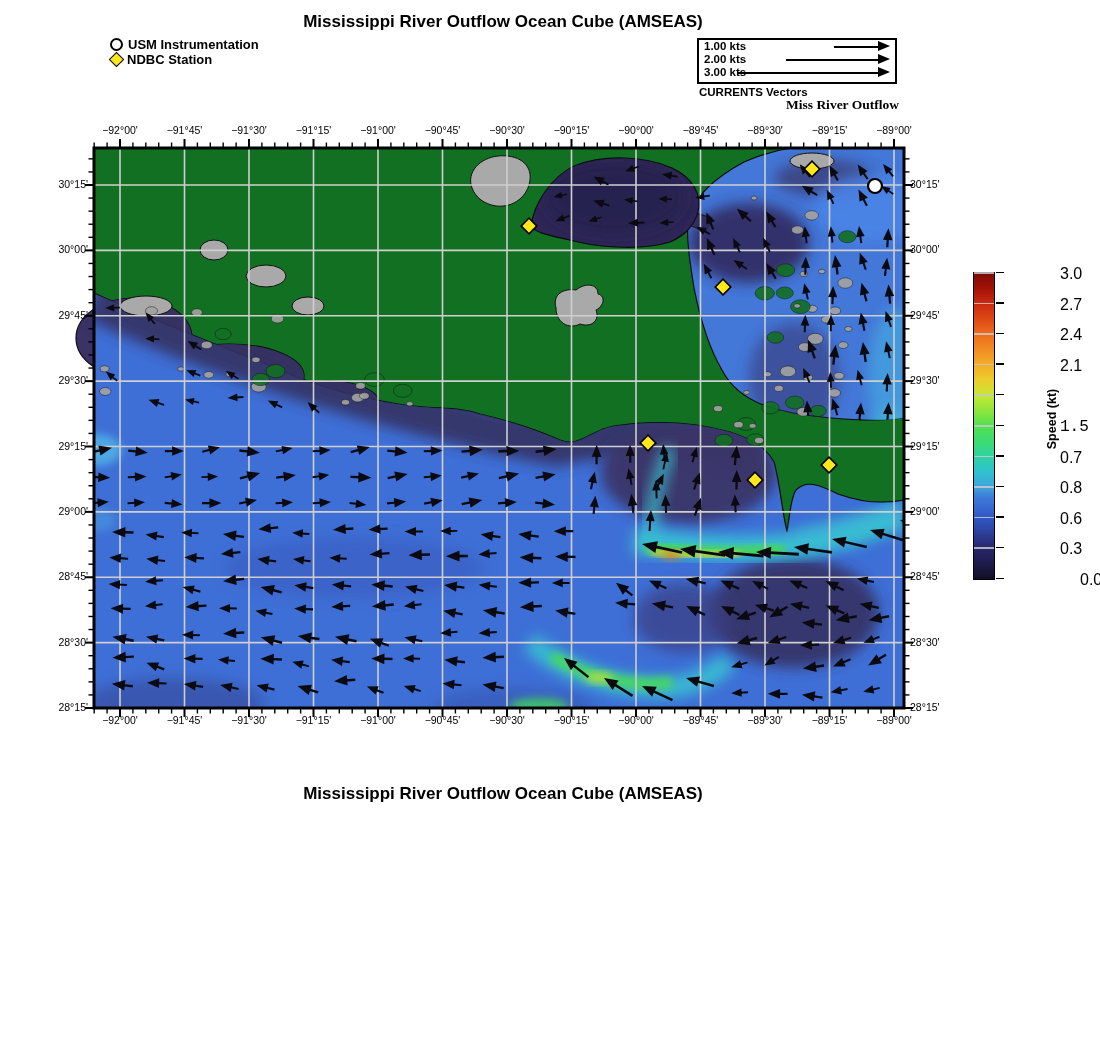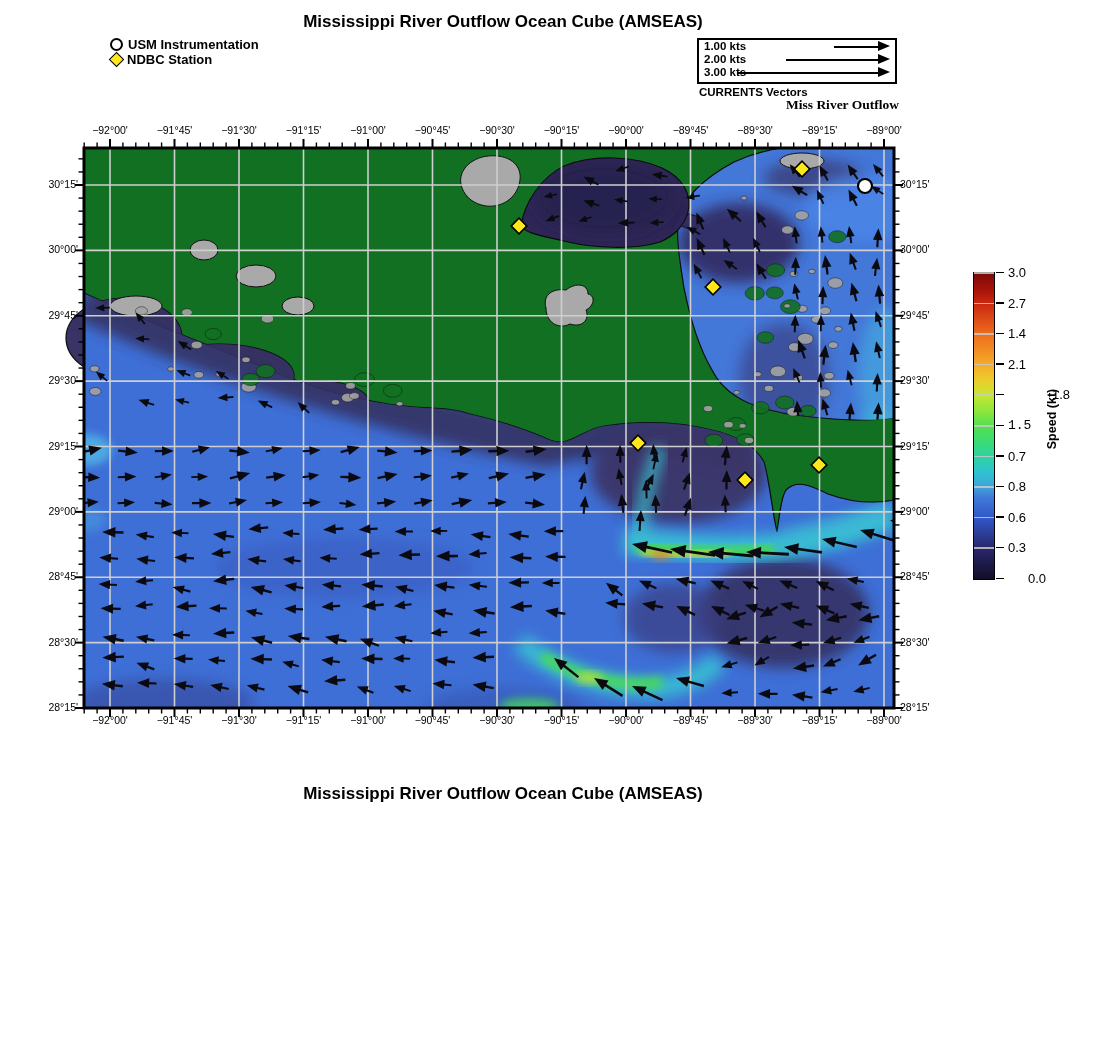--- a/index.html
+++ b/index.html
@@ -14,29 +14,29 @@
   .diamond-icon{width:9px;height:9px;border:1.5px solid #000;background:#ffe81a;transform:rotate(45deg);margin-left:1px;}
   .legend-label{font-size:13px;font-weight:bold;line-height:15px;}
   #vector-key{position:absolute;left:697px;top:38px;width:200px;height:46px;border:2.5px solid #000;background:#fff;box-sizing:border-box;}
   .vk-row{position:relative;height:13px;}
   .vk-label{position:absolute;left:5px;top:0;font-size:11.5px;font-weight:bold;line-height:13px;}
   .vk-line{position:absolute;top:6px;height:1.6px;background:#000;}
   .vk-head{position:absolute;top:1px;width:0;height:0;border-left:12px solid #000;border-top:5.5px solid transparent;border-bottom:5.5px solid transparent;}
   #vk-caption{position:absolute;left:699px;top:86px;font-size:11.5px;font-weight:bold;}
   #subtitle{position:absolute;left:98px;top:99px;width:680px;text-align:center;font-size:15.5px;font-weight:bold;font-family:"Liberation Serif",serif;}
   #outflow-label{position:absolute;left:765px;top:97px;width:155px;text-align:center;font-size:13.5px;font-weight:bold;font-family:"Liberation Serif",serif;}
-  #map-wrap{position:absolute;left:84px;top:148px;width:673px;height:560px;}
+  #map-wrap{position:absolute;left:94px;top:148px;width:673px;height:560px;}
   #map-svg{position:absolute;left:0;top:0;overflow:visible;}
   .xtick{position:absolute;width:70px;margin-left:-35px;text-align:center;font-size:10.5px;}
   .ytick-l{position:absolute;width:60px;text-align:right;font-size:10.5px;}
   .ytick-r{position:absolute;width:60px;text-align:left;font-size:10.5px;}
   #colorbar{position:absolute;left:973px;top:272px;width:20px;height:306px;border:1.5px solid #000;box-sizing:content-box;}
   .cb-innertick{position:absolute;left:0;width:20px;height:1.5px;background:#c9c9c9;opacity:.85;}
   .cb-tick{position:absolute;left:996px;width:8px;height:1.5px;background:#000;}
-  .cb-label{position:absolute;left:1008px;font-size:13px;}
+  .cb-label{position:absolute;left:1060px;font-size:16px;}
   #cb-title{position:absolute;left:1012px;top:412px;width:80px;text-align:center;font-size:12.5px;font-weight:bold;transform:rotate(-90deg);transform-origin:center;}
 </style>
 </head>
 <body>
 
 <div id="page">
 
   <div id="main-title">Mississippi River Outflow Ocean Cube (AMSEAS)</div>
 
   <div id="station-legend">
@@ -1607,21 +1607,21 @@
       <div class="cb-label" style="top: 479.2px;">0.8</div>
       <div class="cb-tick" style="top: 455.1px;"></div>
       <div class="cb-label" style="top: 448.6px;">0.7</div>
       <div class="cb-tick" style="top: 424.5px;"></div>
       <div class="cb-label" style="top: 418px; font-family: Liberation Mono, monospace;">1.5</div>
       <div class="cb-tick" style="top: 393.9px;"></div>
       <div class="cb-label" style="top: 387.4px; margin-left: 44px;">1.8</div>
       <div class="cb-tick" style="top: 363.3px;"></div>
       <div class="cb-label" style="top: 356.8px;">2.1</div>
       <div class="cb-tick" style="top: 332.7px;"></div>
-      <div class="cb-label" style="top: 326.2px;">1.4</div>
+      <div class="cb-label" style="top: 326.2px;">2.4</div>
       <div class="cb-tick" style="top: 302.1px;"></div>
       <div class="cb-label" style="top: 295.6px;">2.7</div>
       <div class="cb-tick" style="top: 271.5px;"></div>
       <div class="cb-label" style="top: 265px;">3.0</div>
     </div>
   <div id="cb-title">Speed (kt)</div>
 
   <div id="footer-title">Mississippi River Outflow Ocean Cube (AMSEAS)</div>
 </div>
 

